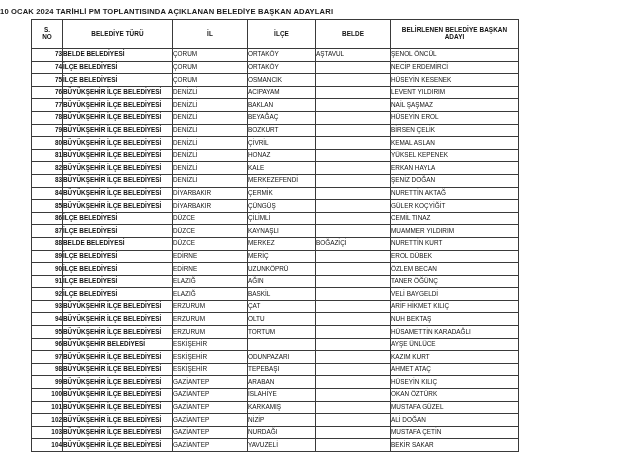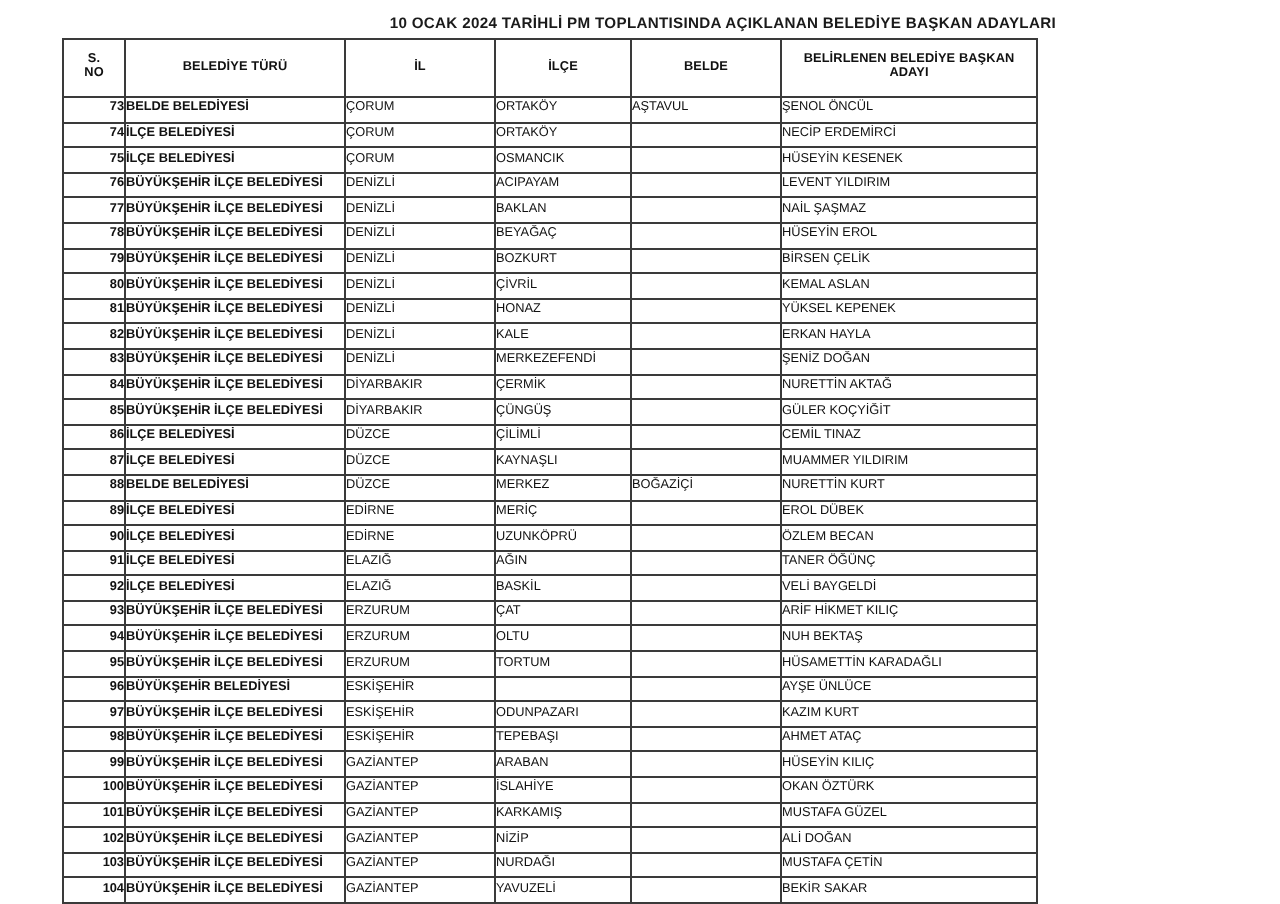--- a/index.html
+++ b/index.html
@@ -22,21 +22,21 @@
     width: 640px;
     height: 452px;
     background: #ffffff;
   }
 
   .doc-title {
     position: absolute;
     left: 0;
     top: 7px;
     width: 528px;
-    text-align: right;
+    text-align: left;
     font-size: 7.6px;
     font-weight: bold;
     letter-spacing: 0.02em;
     white-space: nowrap;
     color: #1a1a1a;
   }
 
   .table-wrap {
     position: absolute;
     left: 31px;

